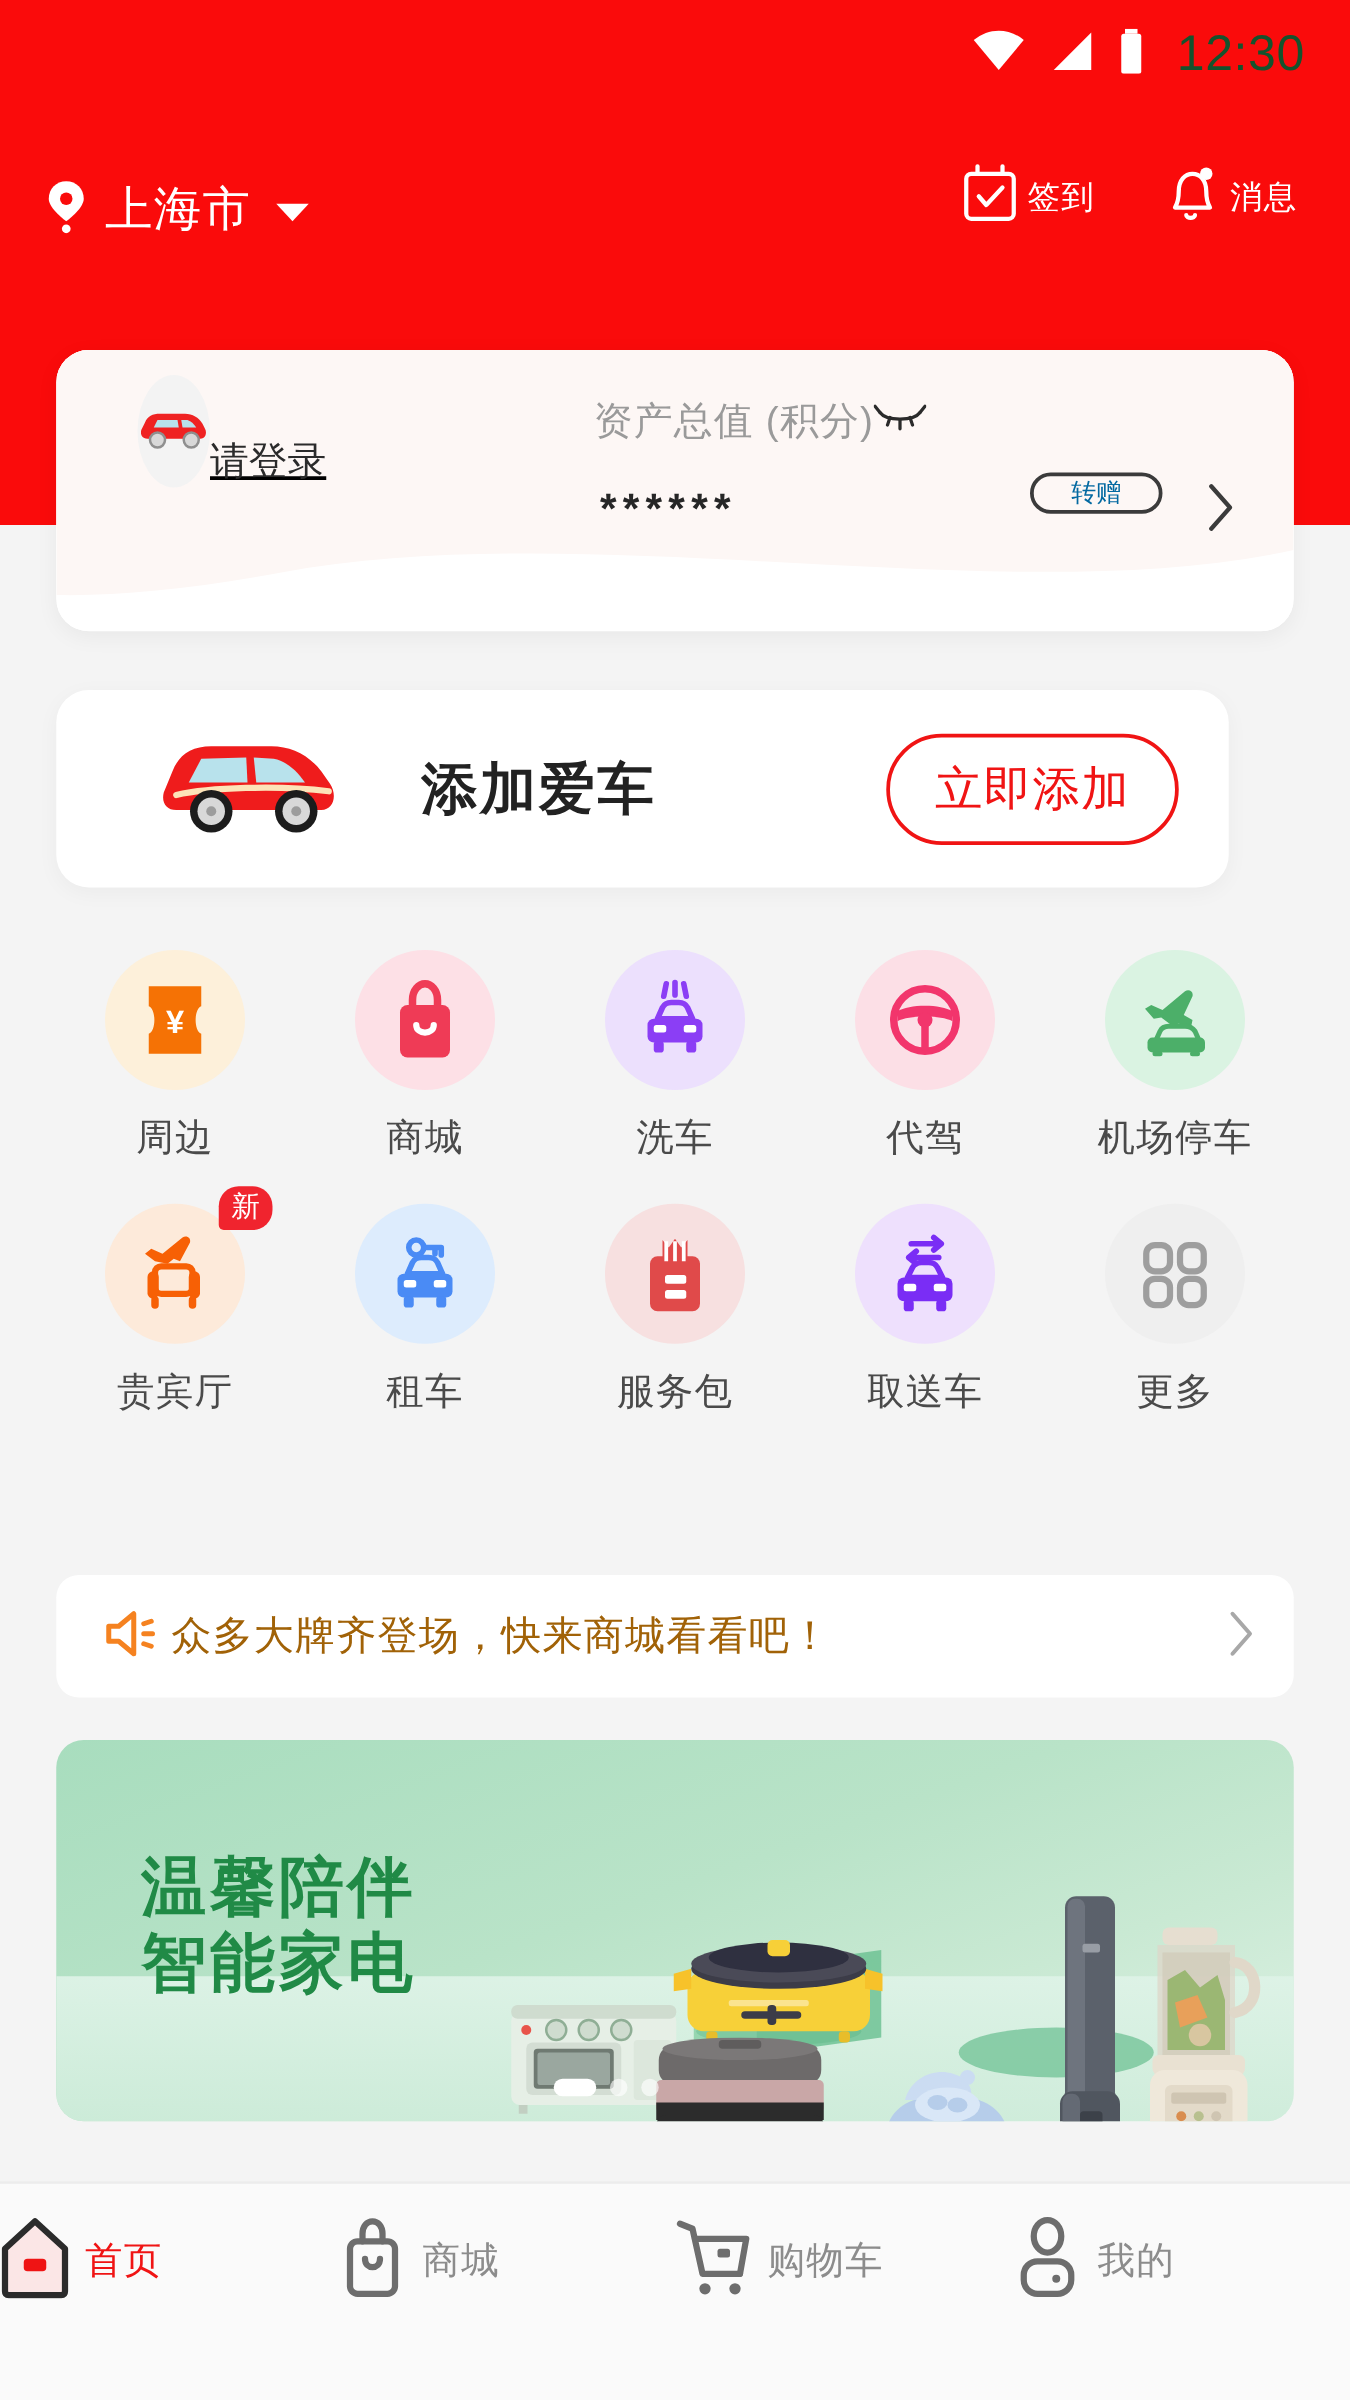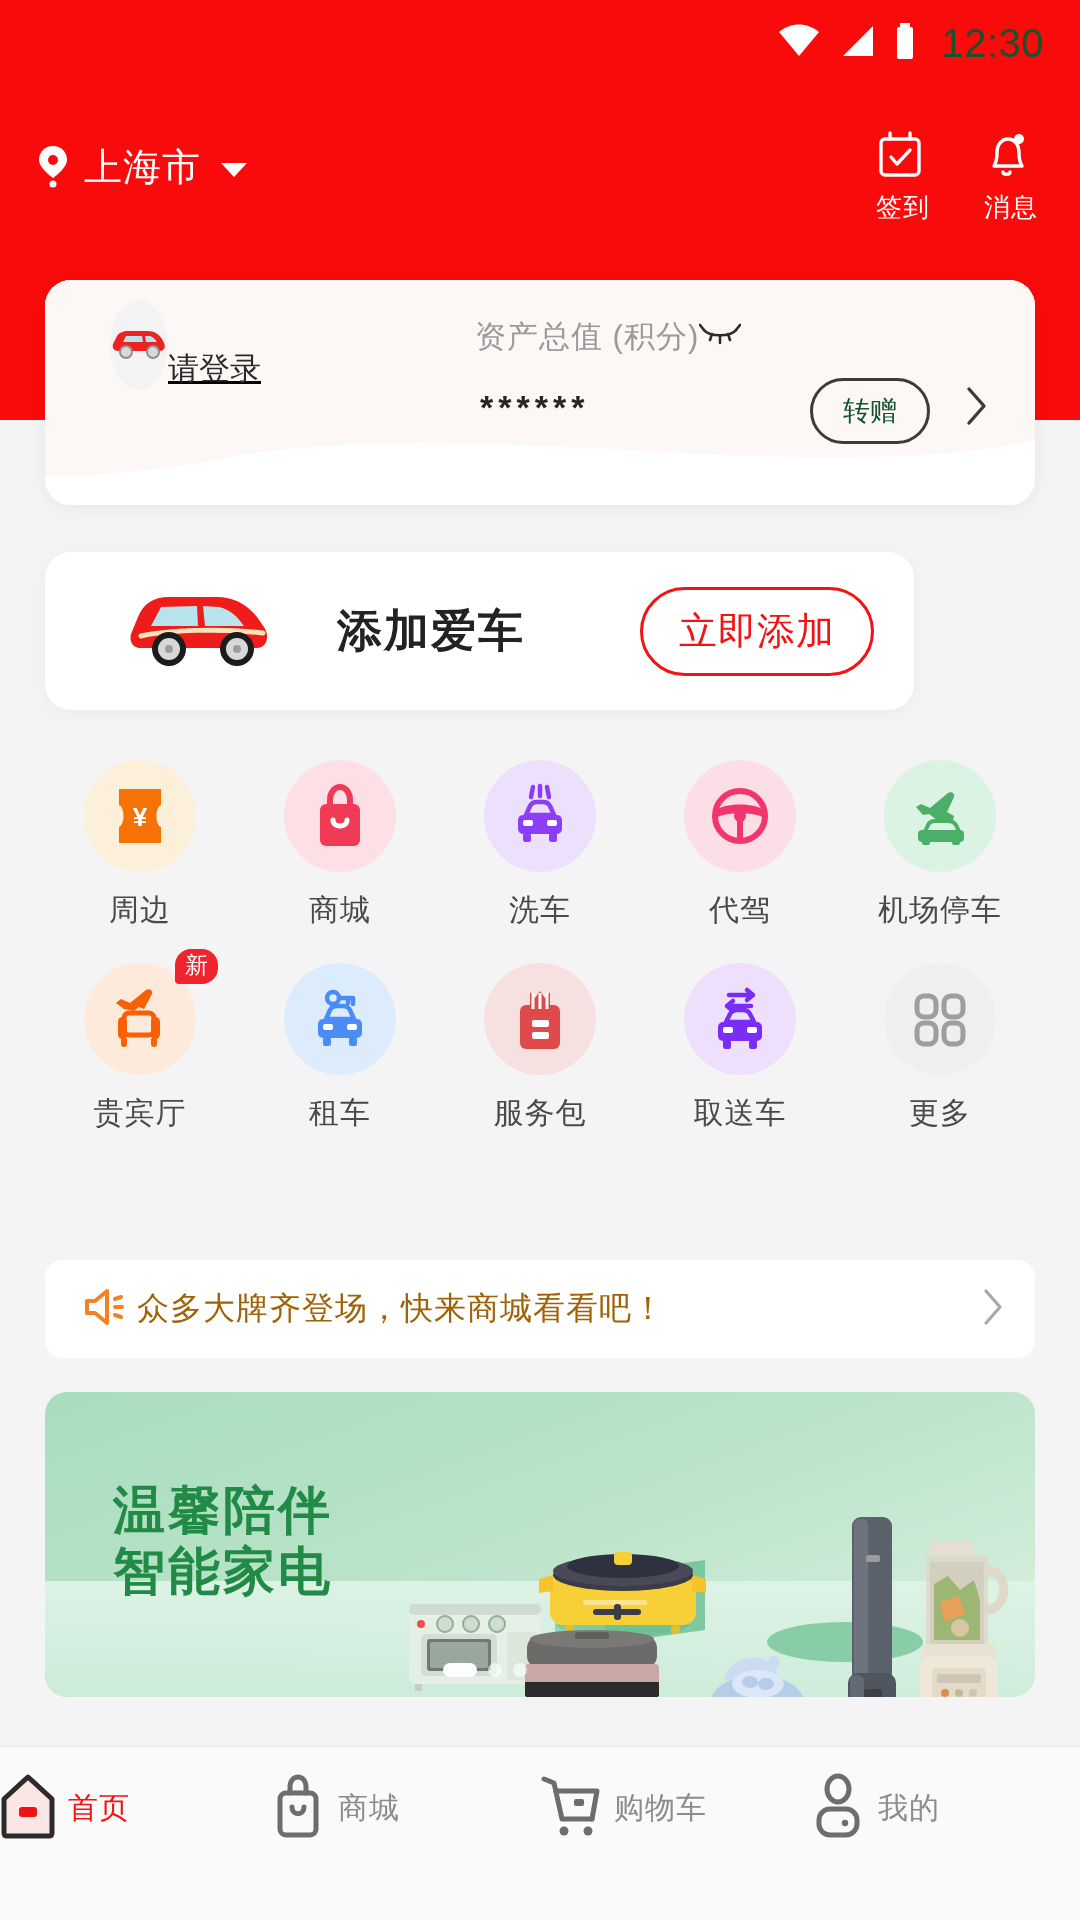--- a/index.html
+++ b/index.html
@@ -76,21 +76,22 @@
     width: 0; height: 0;
     border-left: 13px solid transparent;
     border-right: 13px solid transparent;
     border-top: 14px solid #ffffff;
     margin-left: 6px;
     margin-top: 4px;
   }
   .head-actions { display: flex; gap: 54px; padding-right: 6px; }
   .head-action {
     display: flex;
-    flex-direction: column;
+    flex-direction: row;
+    align-items: center;
     gap: 6px;
   }
   .head-action-label {
     color: #ffffff;
     font-size: 26px;
     letter-spacing: 1px;
   }
 
   
   .asset-card {
@@ -155,37 +156,37 @@
     font-size: 34px;
     color: #262626;
     letter-spacing: 5px;
     font-weight: 700;
   }
   .transfer-btn {
     position: absolute;
     right: 105px; top: 98px;
     border: 3px solid #3b3b3b;
     border-radius: 40px;
-    padding: 12px 30px;
-    font-size: 27px;
-    color: #14532d;
+    padding: 0 30px;
+    font-size: 20px;
+    color: #0369a1;
     font-weight: 500;
     background: transparent;
     white-space: nowrap;
   }
   .asset-chevron {
     position: absolute;
     right: 45px; top: 105px;
   }
 
   
   .car-card {
     position: absolute;
     top: 552px; left: 45px;
-    width: 869px;
+    width: 938px;
     height: 158px;
     background: #ffffff;
     border-radius: 26px;
     display: flex;
     align-items: center;
     padding: 0 40px;
     box-shadow: 0 4px 18px rgba(0,0,0,0.04);
     text-align: right;
   }
   .car-img { margin-left: 42px; }

